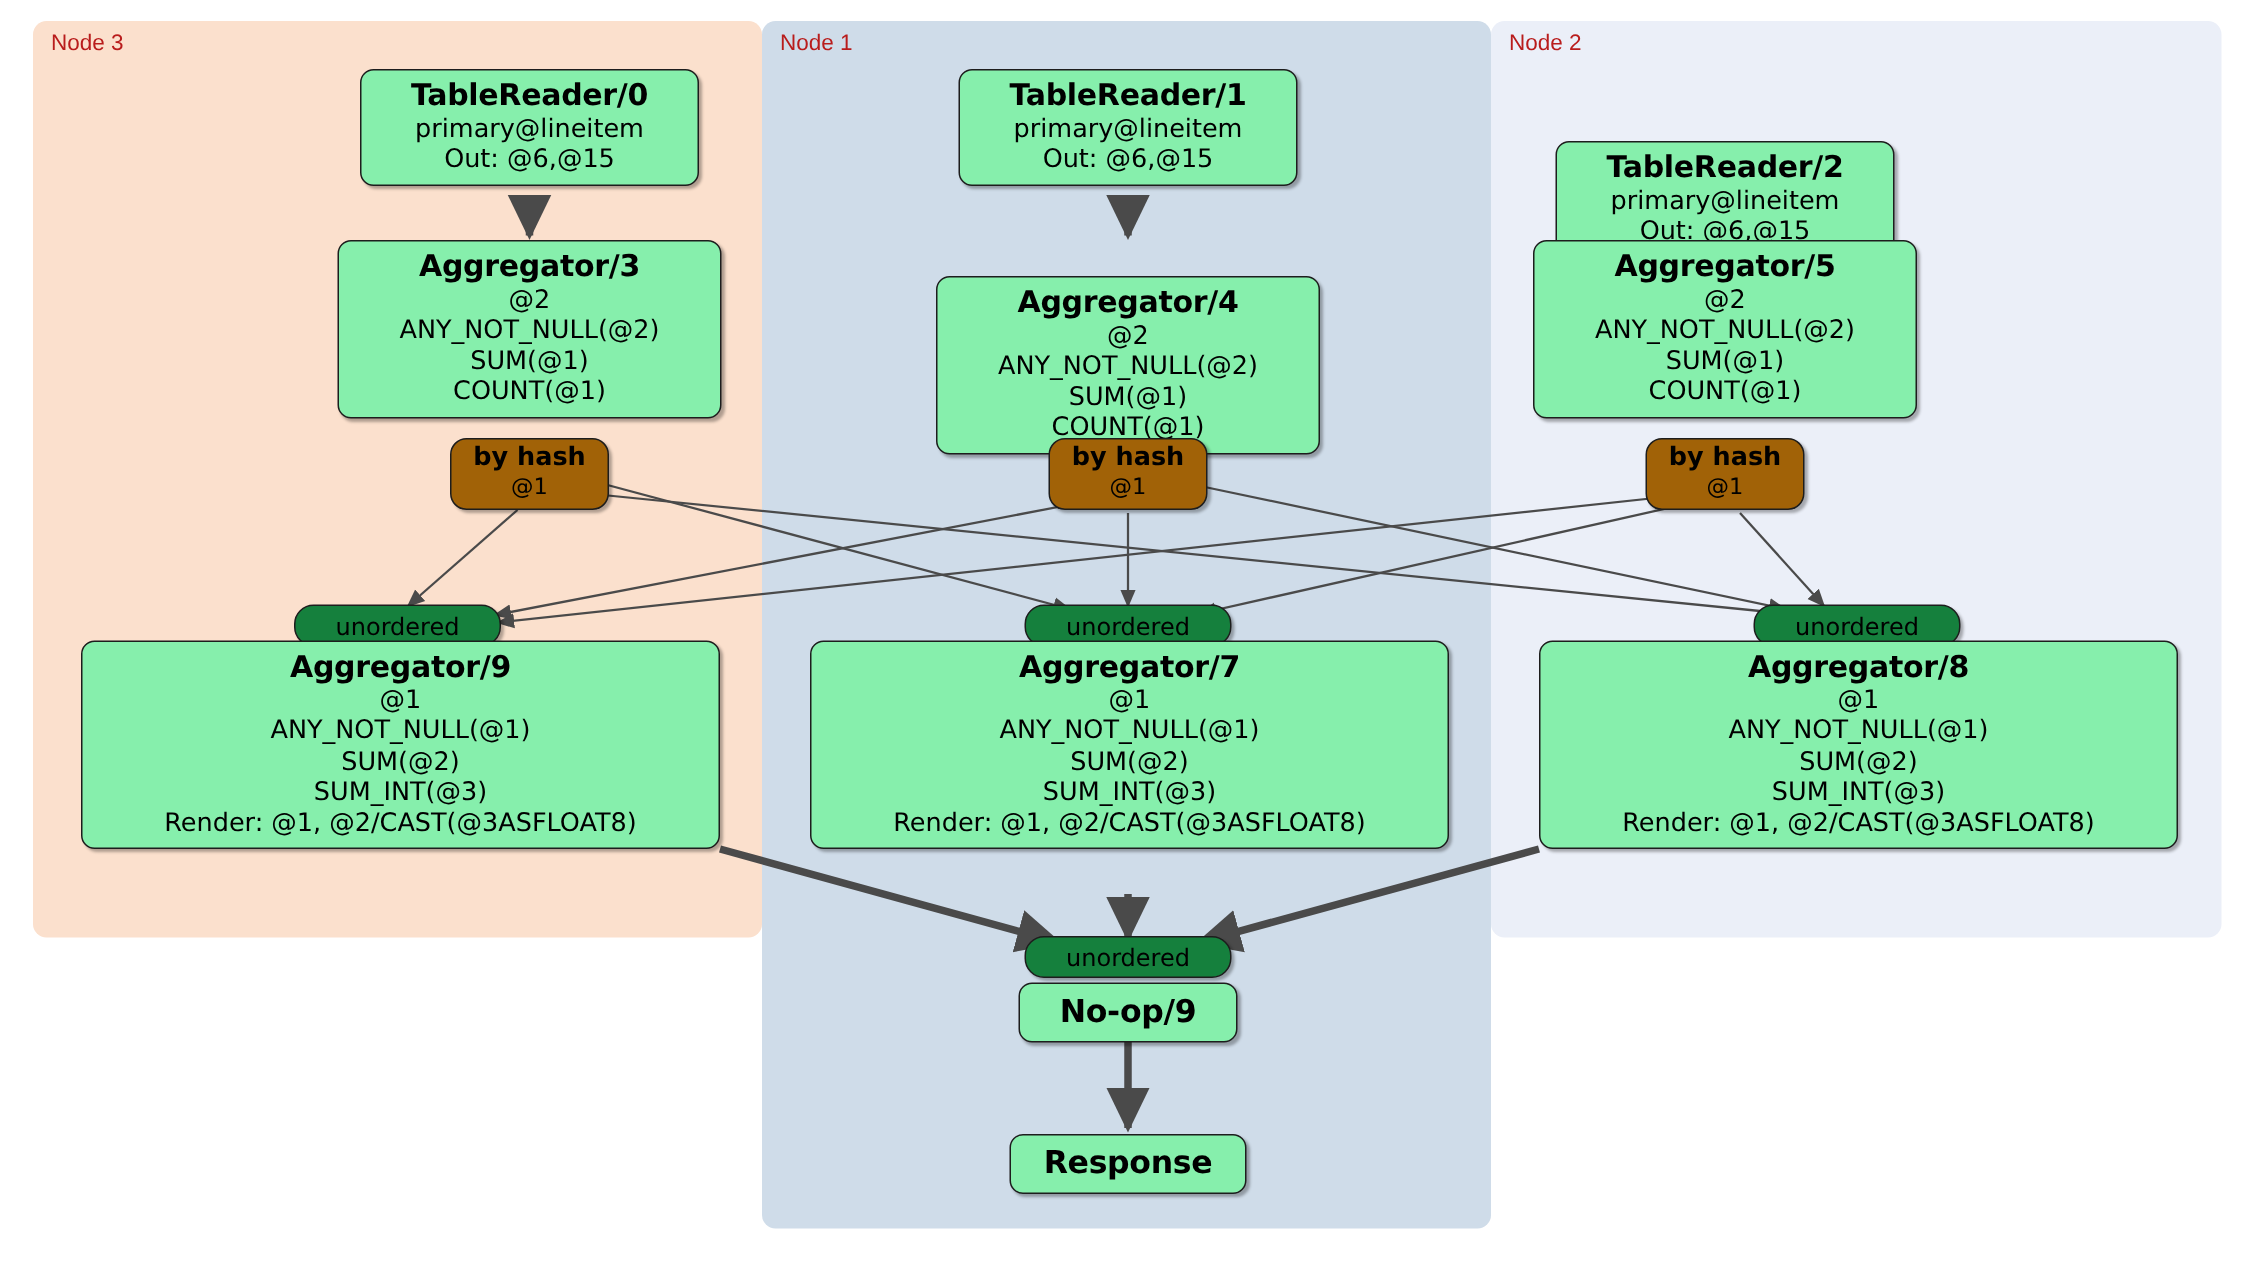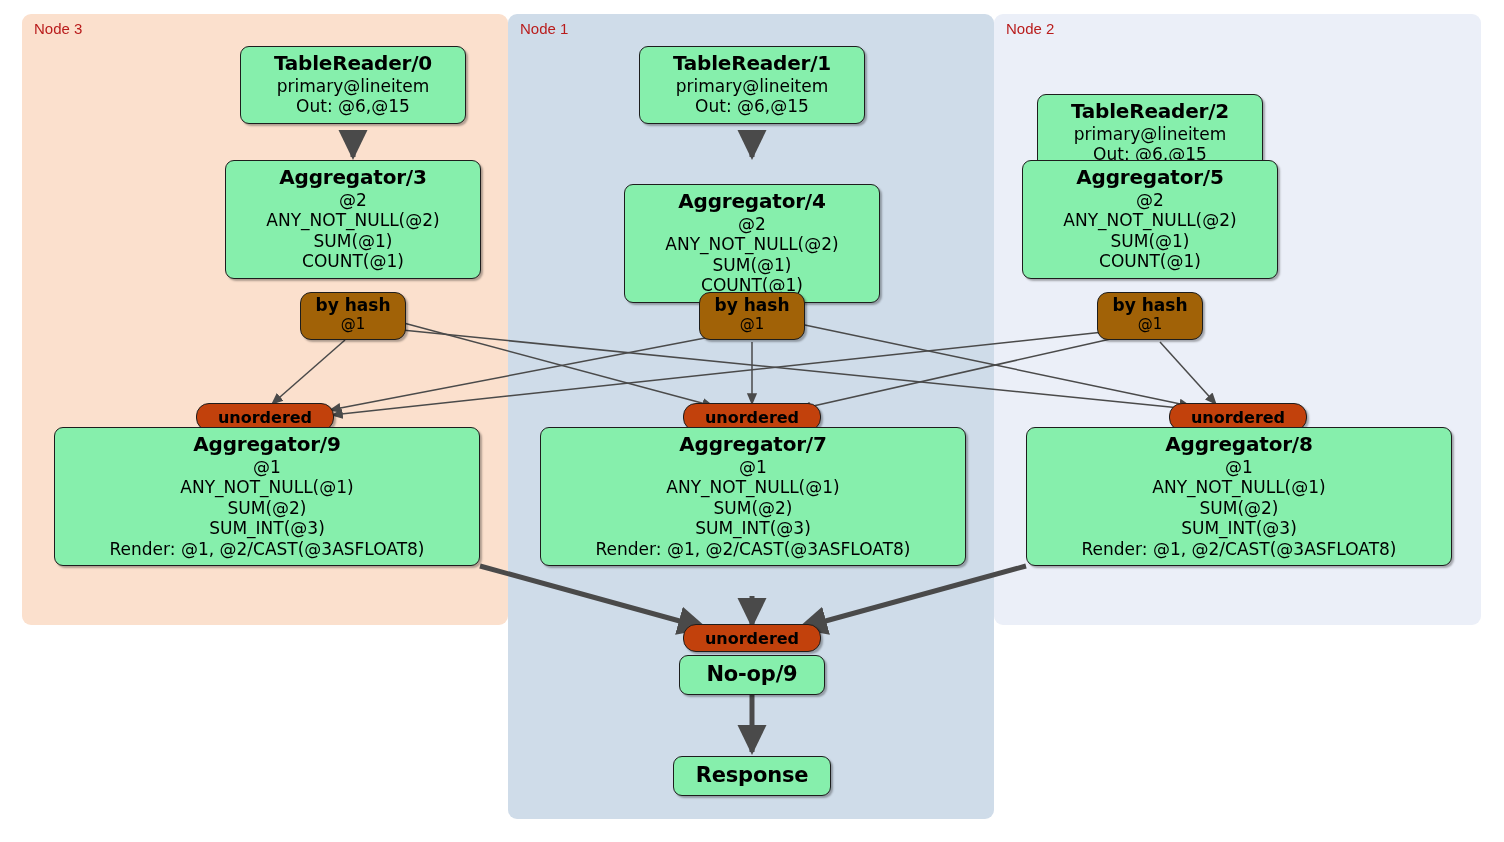--- a/index.html
+++ b/index.html
@@ -91,23 +91,23 @@
     line-height: 1.15;
   }
   .badge-hash .bt {
     font-weight: bold;
     font-size: 17px;
   }
   .badge-hash .bs {
     font-size: 15px;
   }
   .badge-unordered {
-    background: #c2410c;
+    background: #15803d;
     border-radius: 13px;
-    font-weight: bold;
+    font-weight: normal;
     font-size: 16px;
     display: flex;
     align-items: center;
     justify-content: center;
   }
 </style>
 </head>
 <body>
 
 <div id="canvas">

